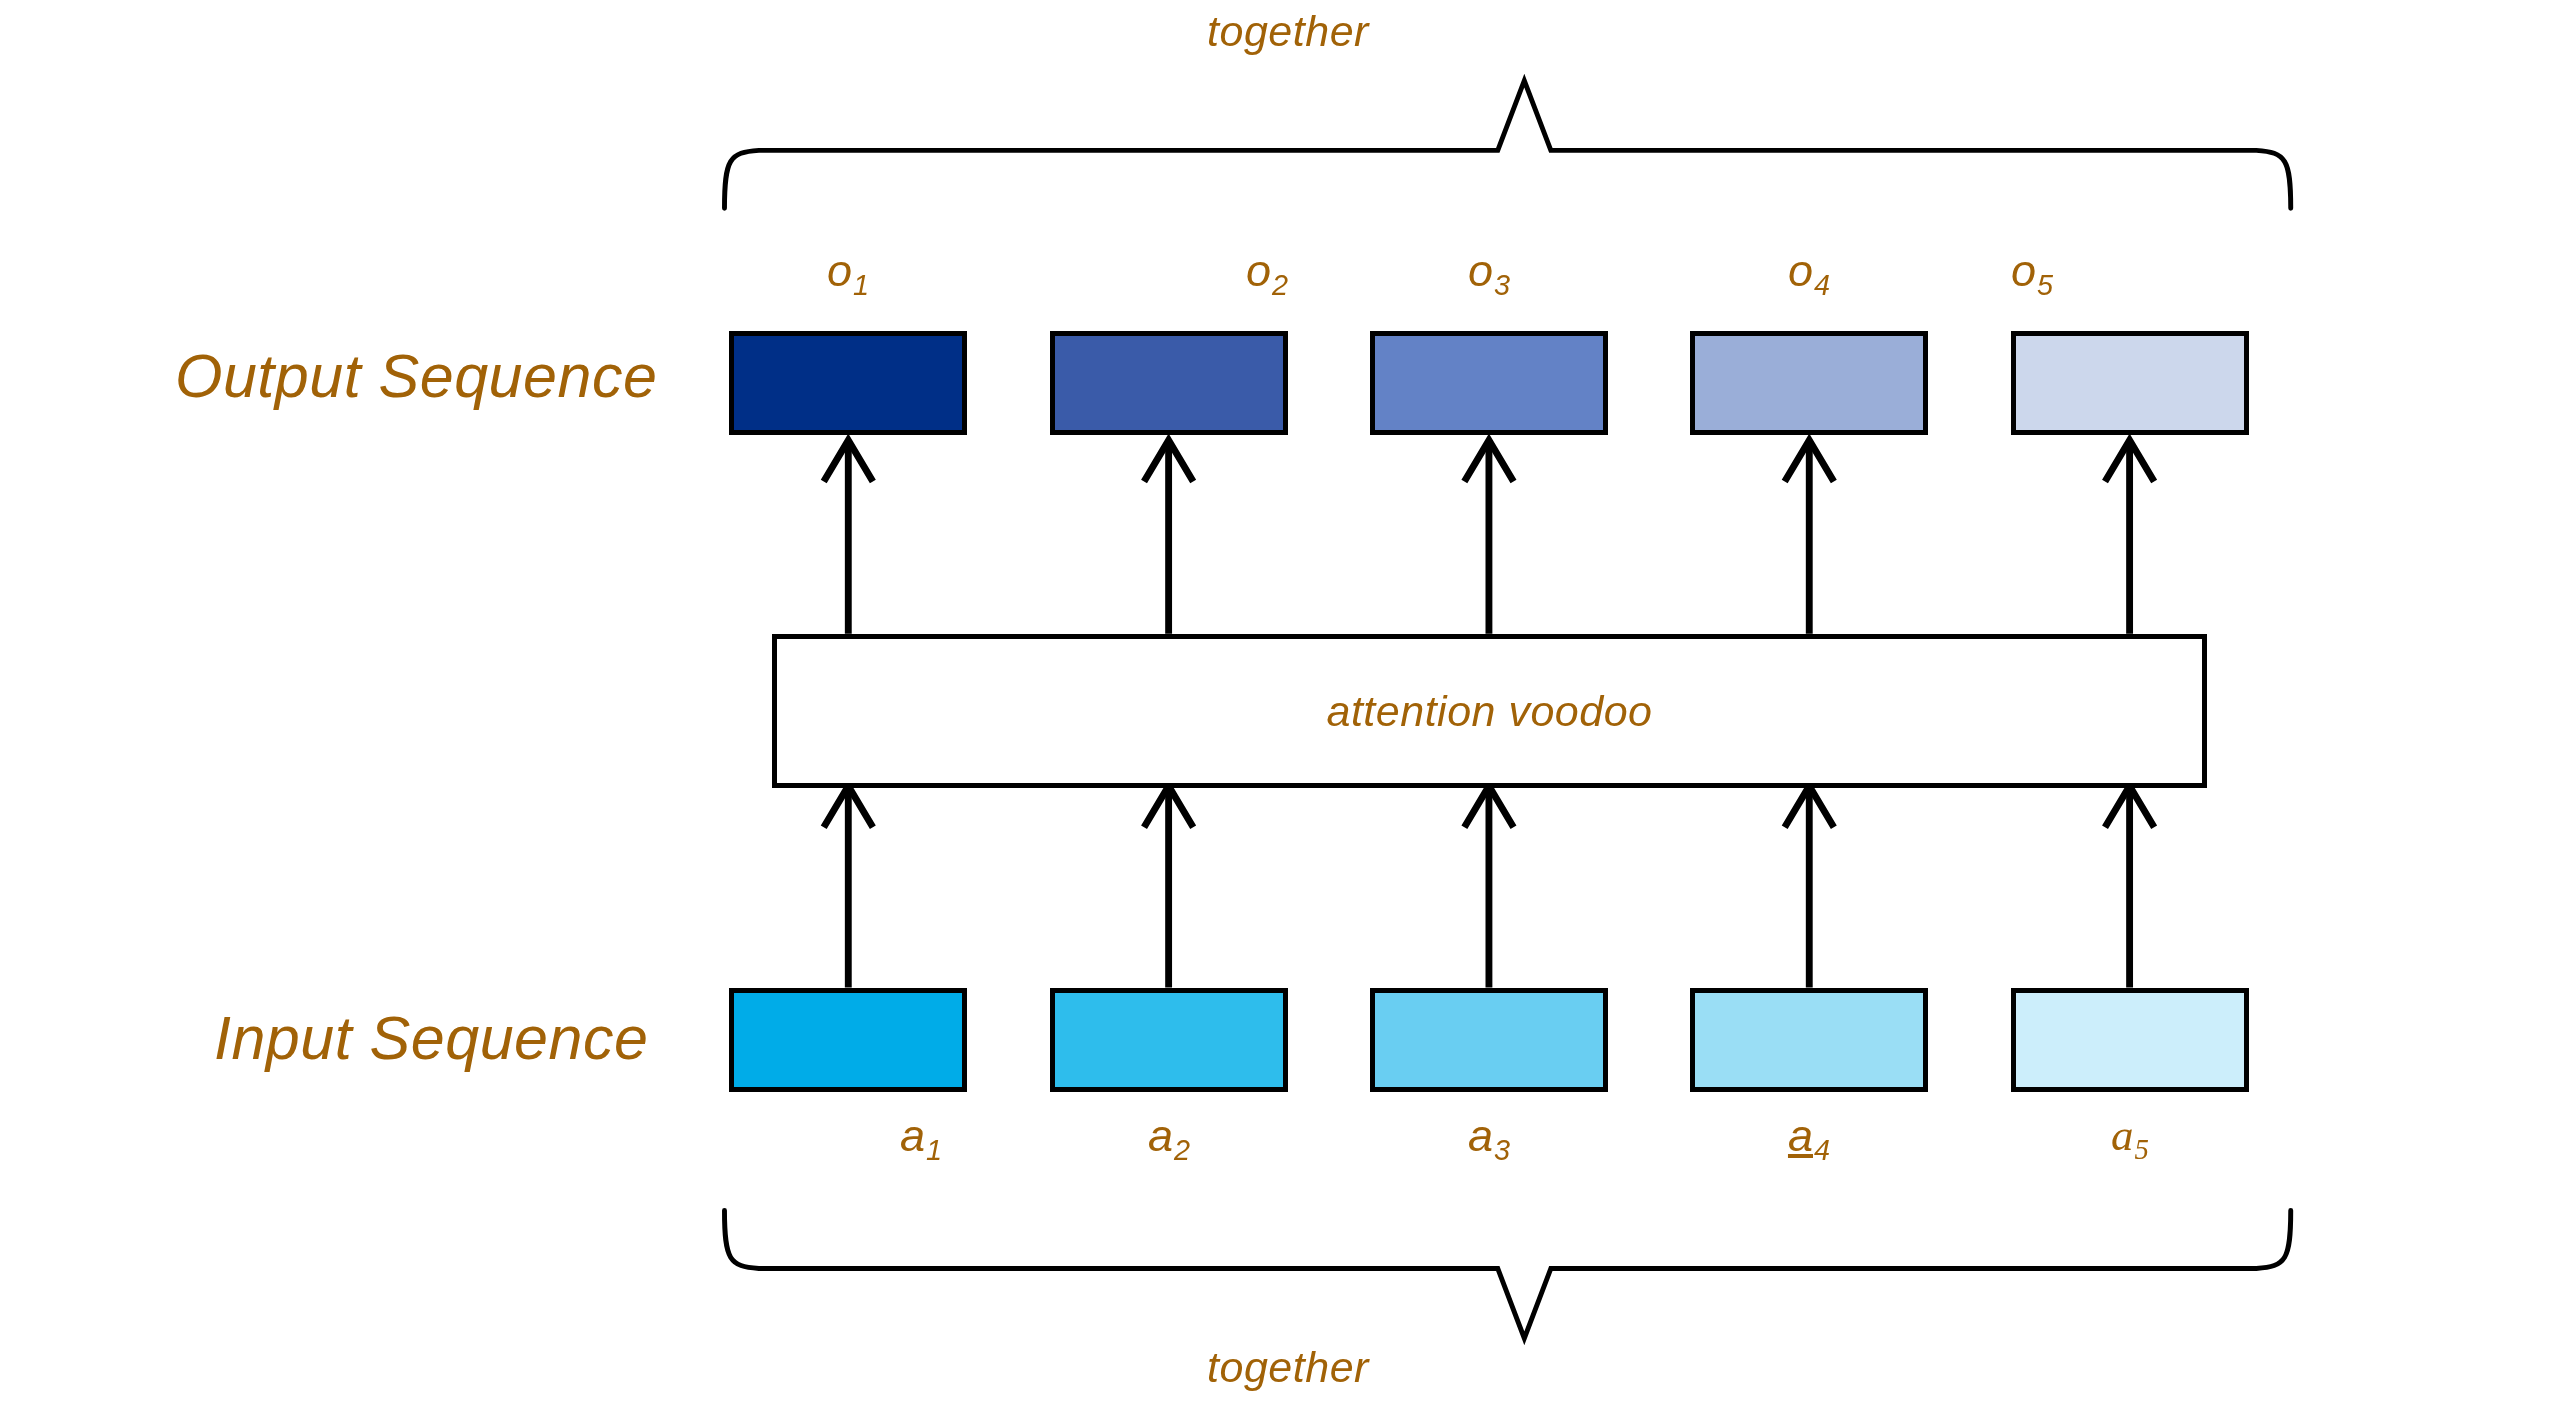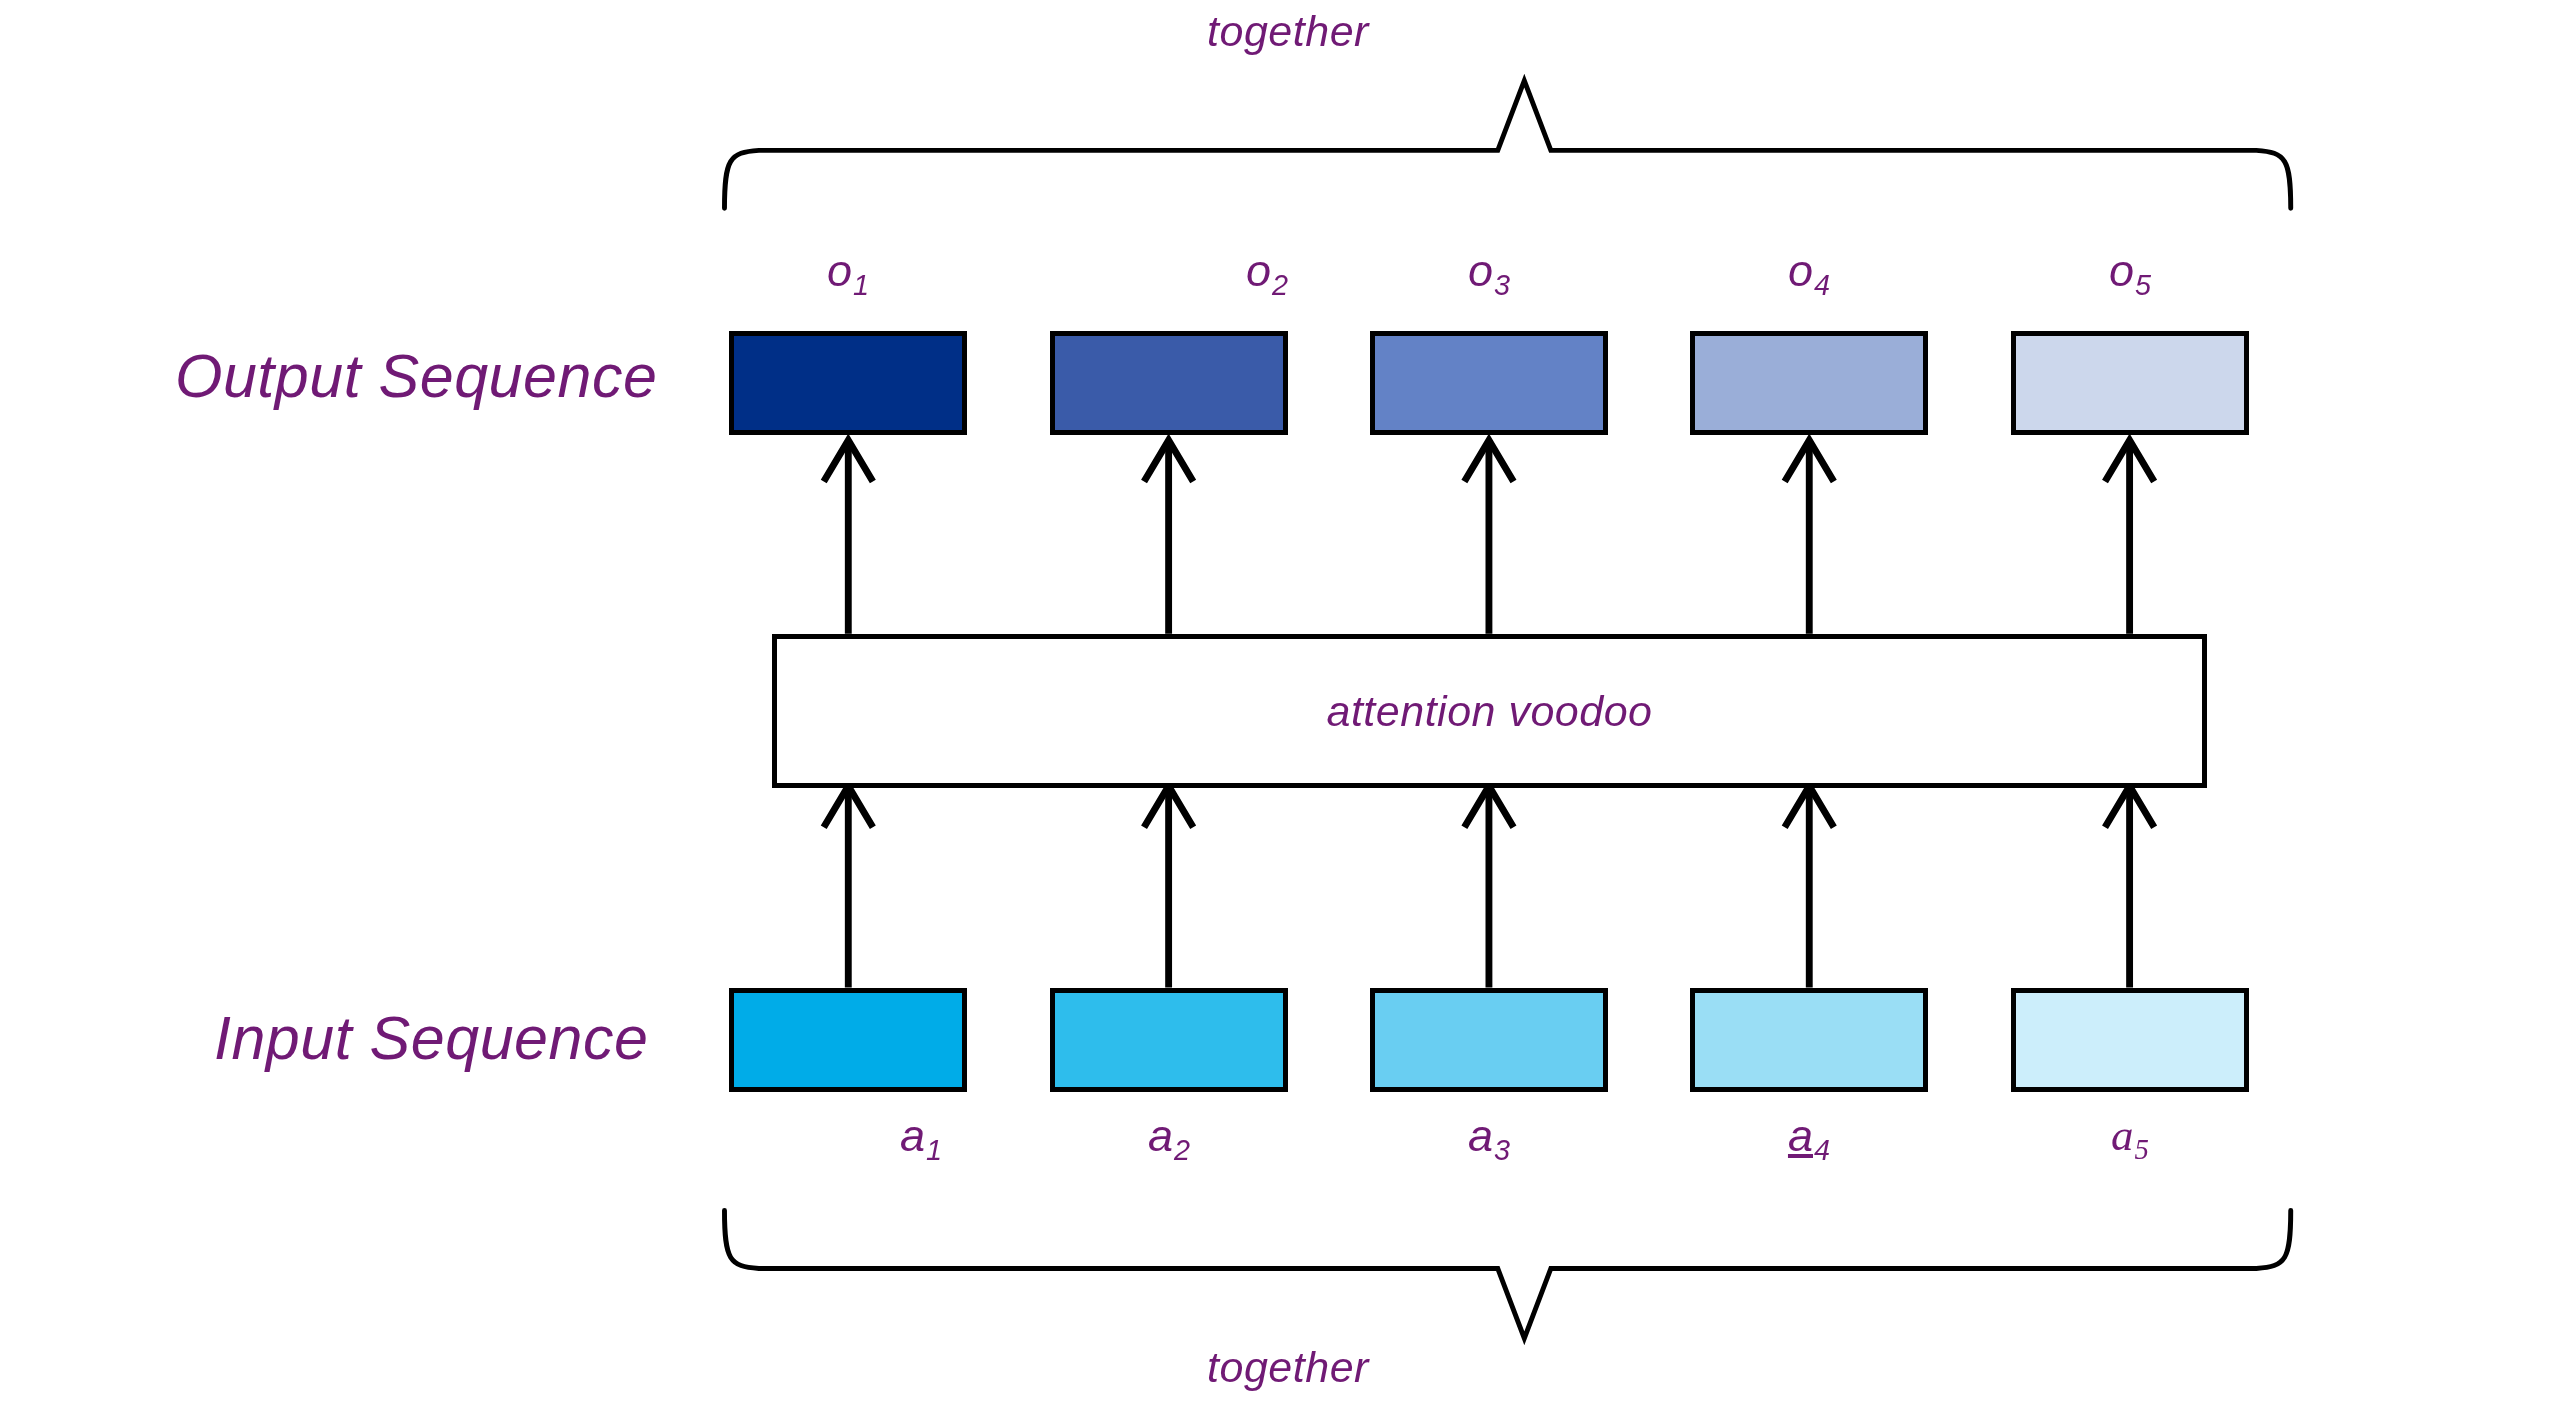--- a/index.html
+++ b/index.html
@@ -17,21 +17,21 @@
     height: 1411px;
     background: #ffffff;
     overflow: hidden;
   }
 
   
   .italic-label {
     position: absolute;
     font-family: "Liberation Sans", sans-serif;
     font-style: italic;
-    color: #701a75;
+    color: #a16207;
     white-space: nowrap;
     line-height: 1;
   }
 
   .brace-caption {
     font-size: 43px;
     letter-spacing: 0.5px;
   }
 
   .row-label {
@@ -148,21 +148,21 @@
   </div>
   <div class="italic-label token-label" style="left:1050px; top:248px; width:238px; text-align:right;">
     <span>o</span><sub>2</sub>
   </div>
   <div class="italic-label token-label" style="left:1370px; top:248px; width:238px; text-align:center;">
     <span>o</span><sub>3</sub>
   </div>
   <div class="italic-label token-label" style="left:1690px; top:248px; width:238px; text-align:center;">
     <span>o</span><sub>4</sub>
   </div>
-  <div class="italic-label token-label" style="left:2011px; top:248px; width:238px; text-align:center;">
+  <div class="italic-label token-label" style="left:2011px; top:248px; width:238px; ">
     <span>o</span><sub>5</sub>
   </div>
 
   <div class="italic-label row-label" style="left:175px; top:346px;">Output Sequence</div>
 
   <div class="seq-box" id="obox1" style="left: 729px; top: 331px; width: 238px; height: 104px; background: rgb(0, 47, 135);"></div>
   <div class="seq-box" id="obox2" style="left: 1050px; top: 331px; width: 238px; height: 104px; background: rgb(58, 91, 169);"></div>
   <div class="seq-box" id="obox3" style="left: 1370px; top: 331px; width: 238px; height: 104px; background: rgb(99, 130, 198);"></div>
   <div class="seq-box" id="obox4" style="left: 1690px; top: 331px; width: 238px; height: 104px; background: rgb(154, 174, 216);"></div>
   <div class="seq-box" id="obox5" style="left: 2011px; top: 331px; width: 238px; height: 104px; background: rgb(204, 215, 236);"></div>

